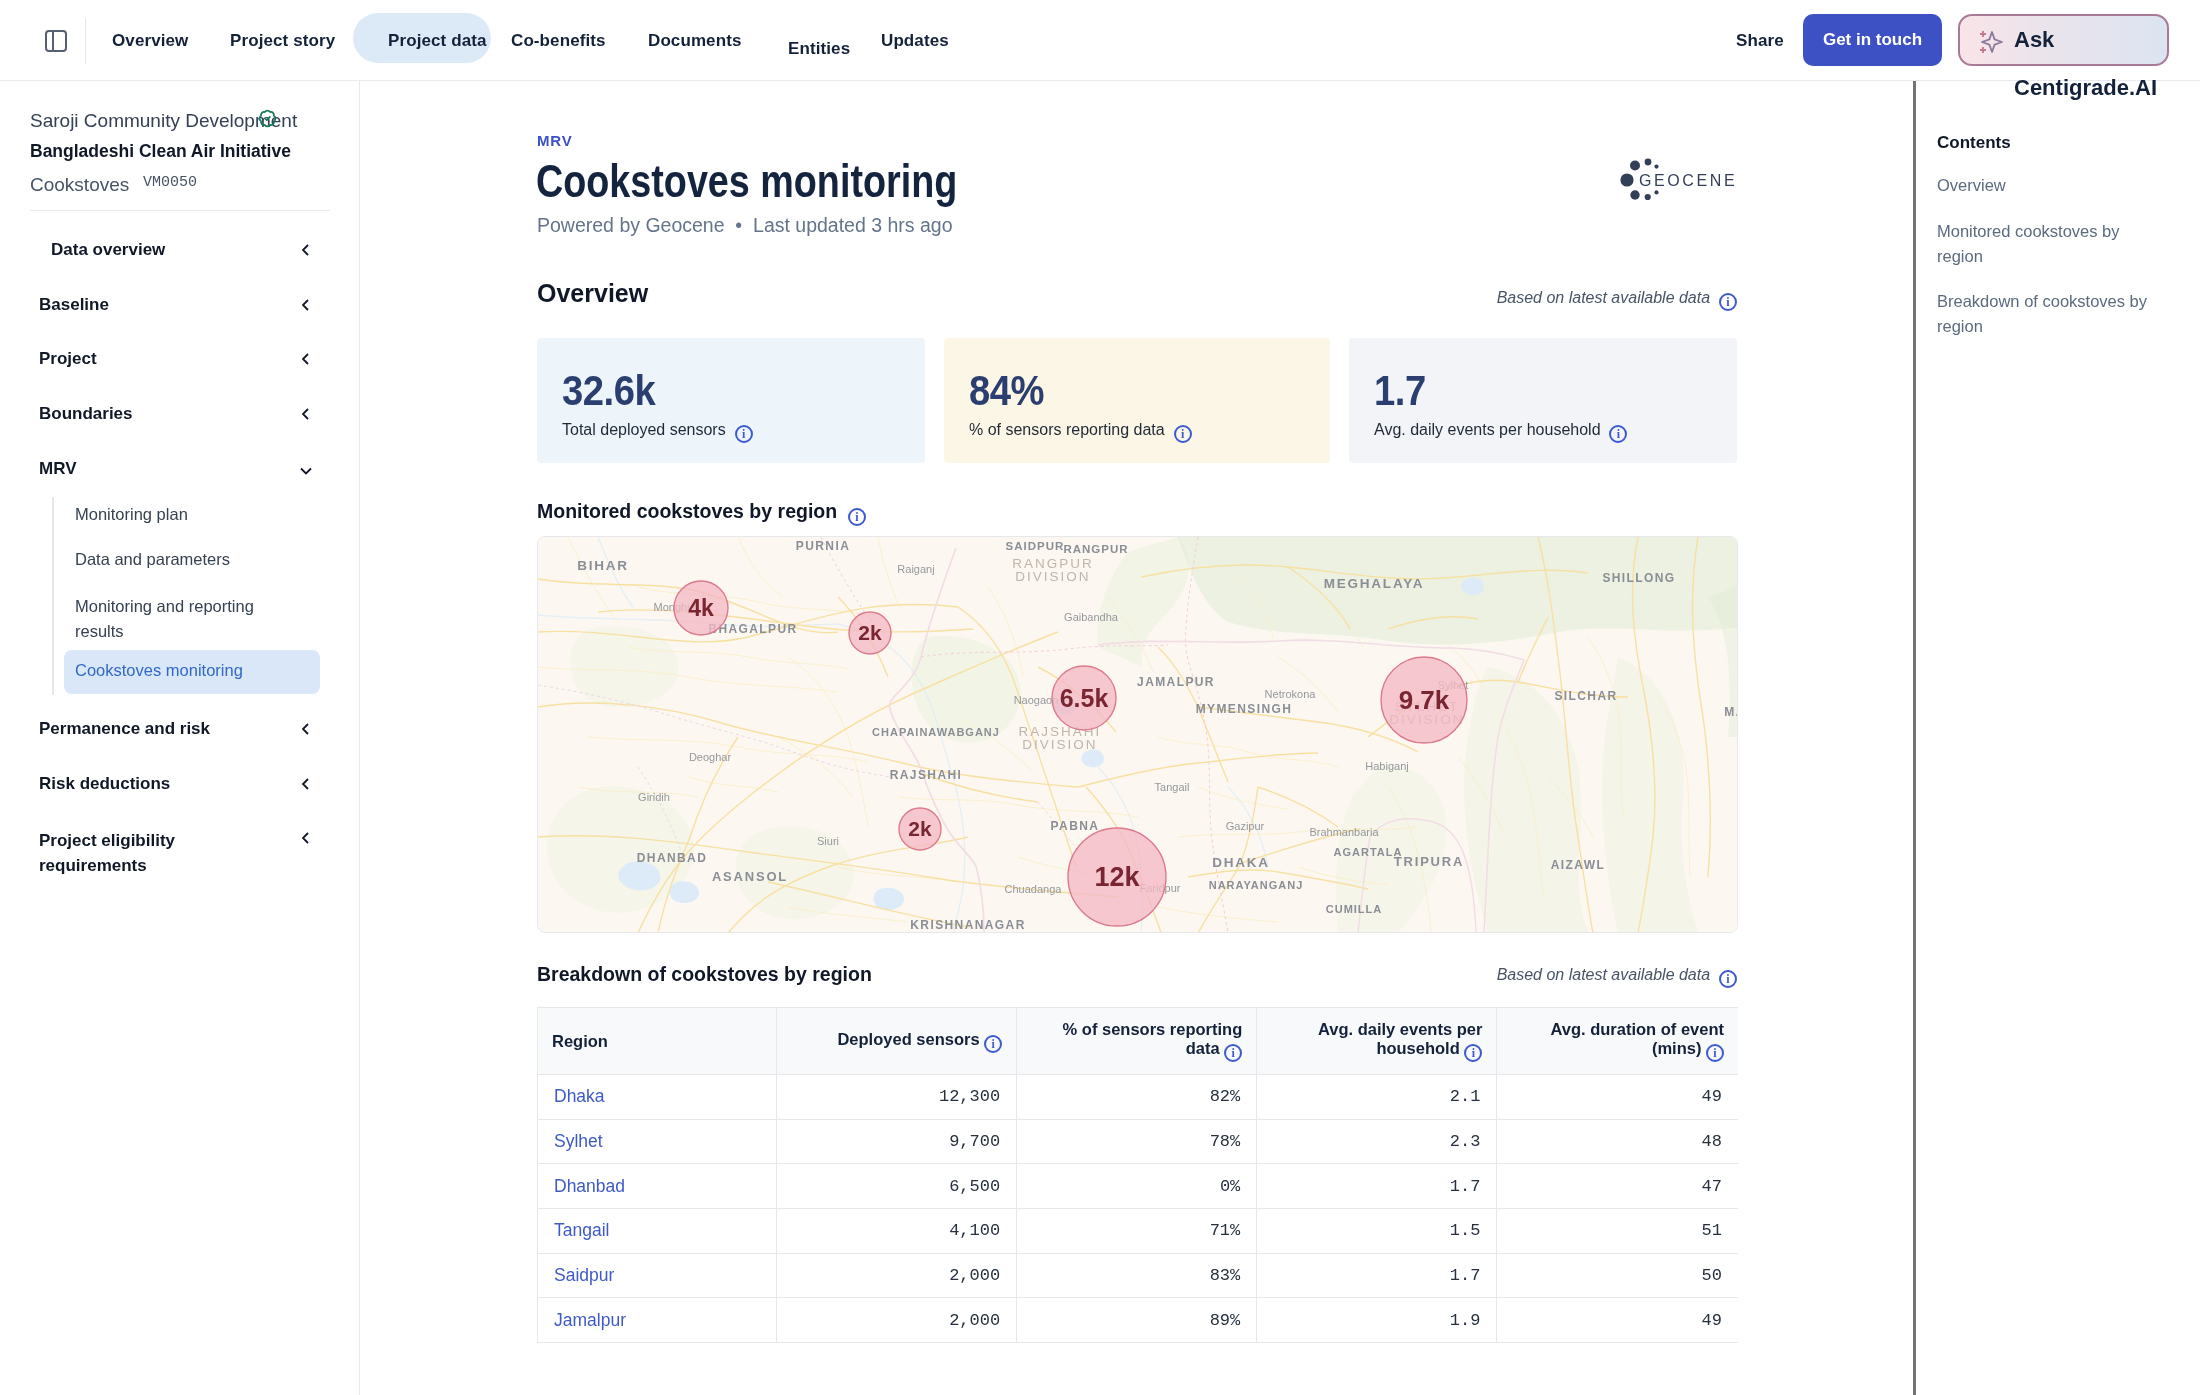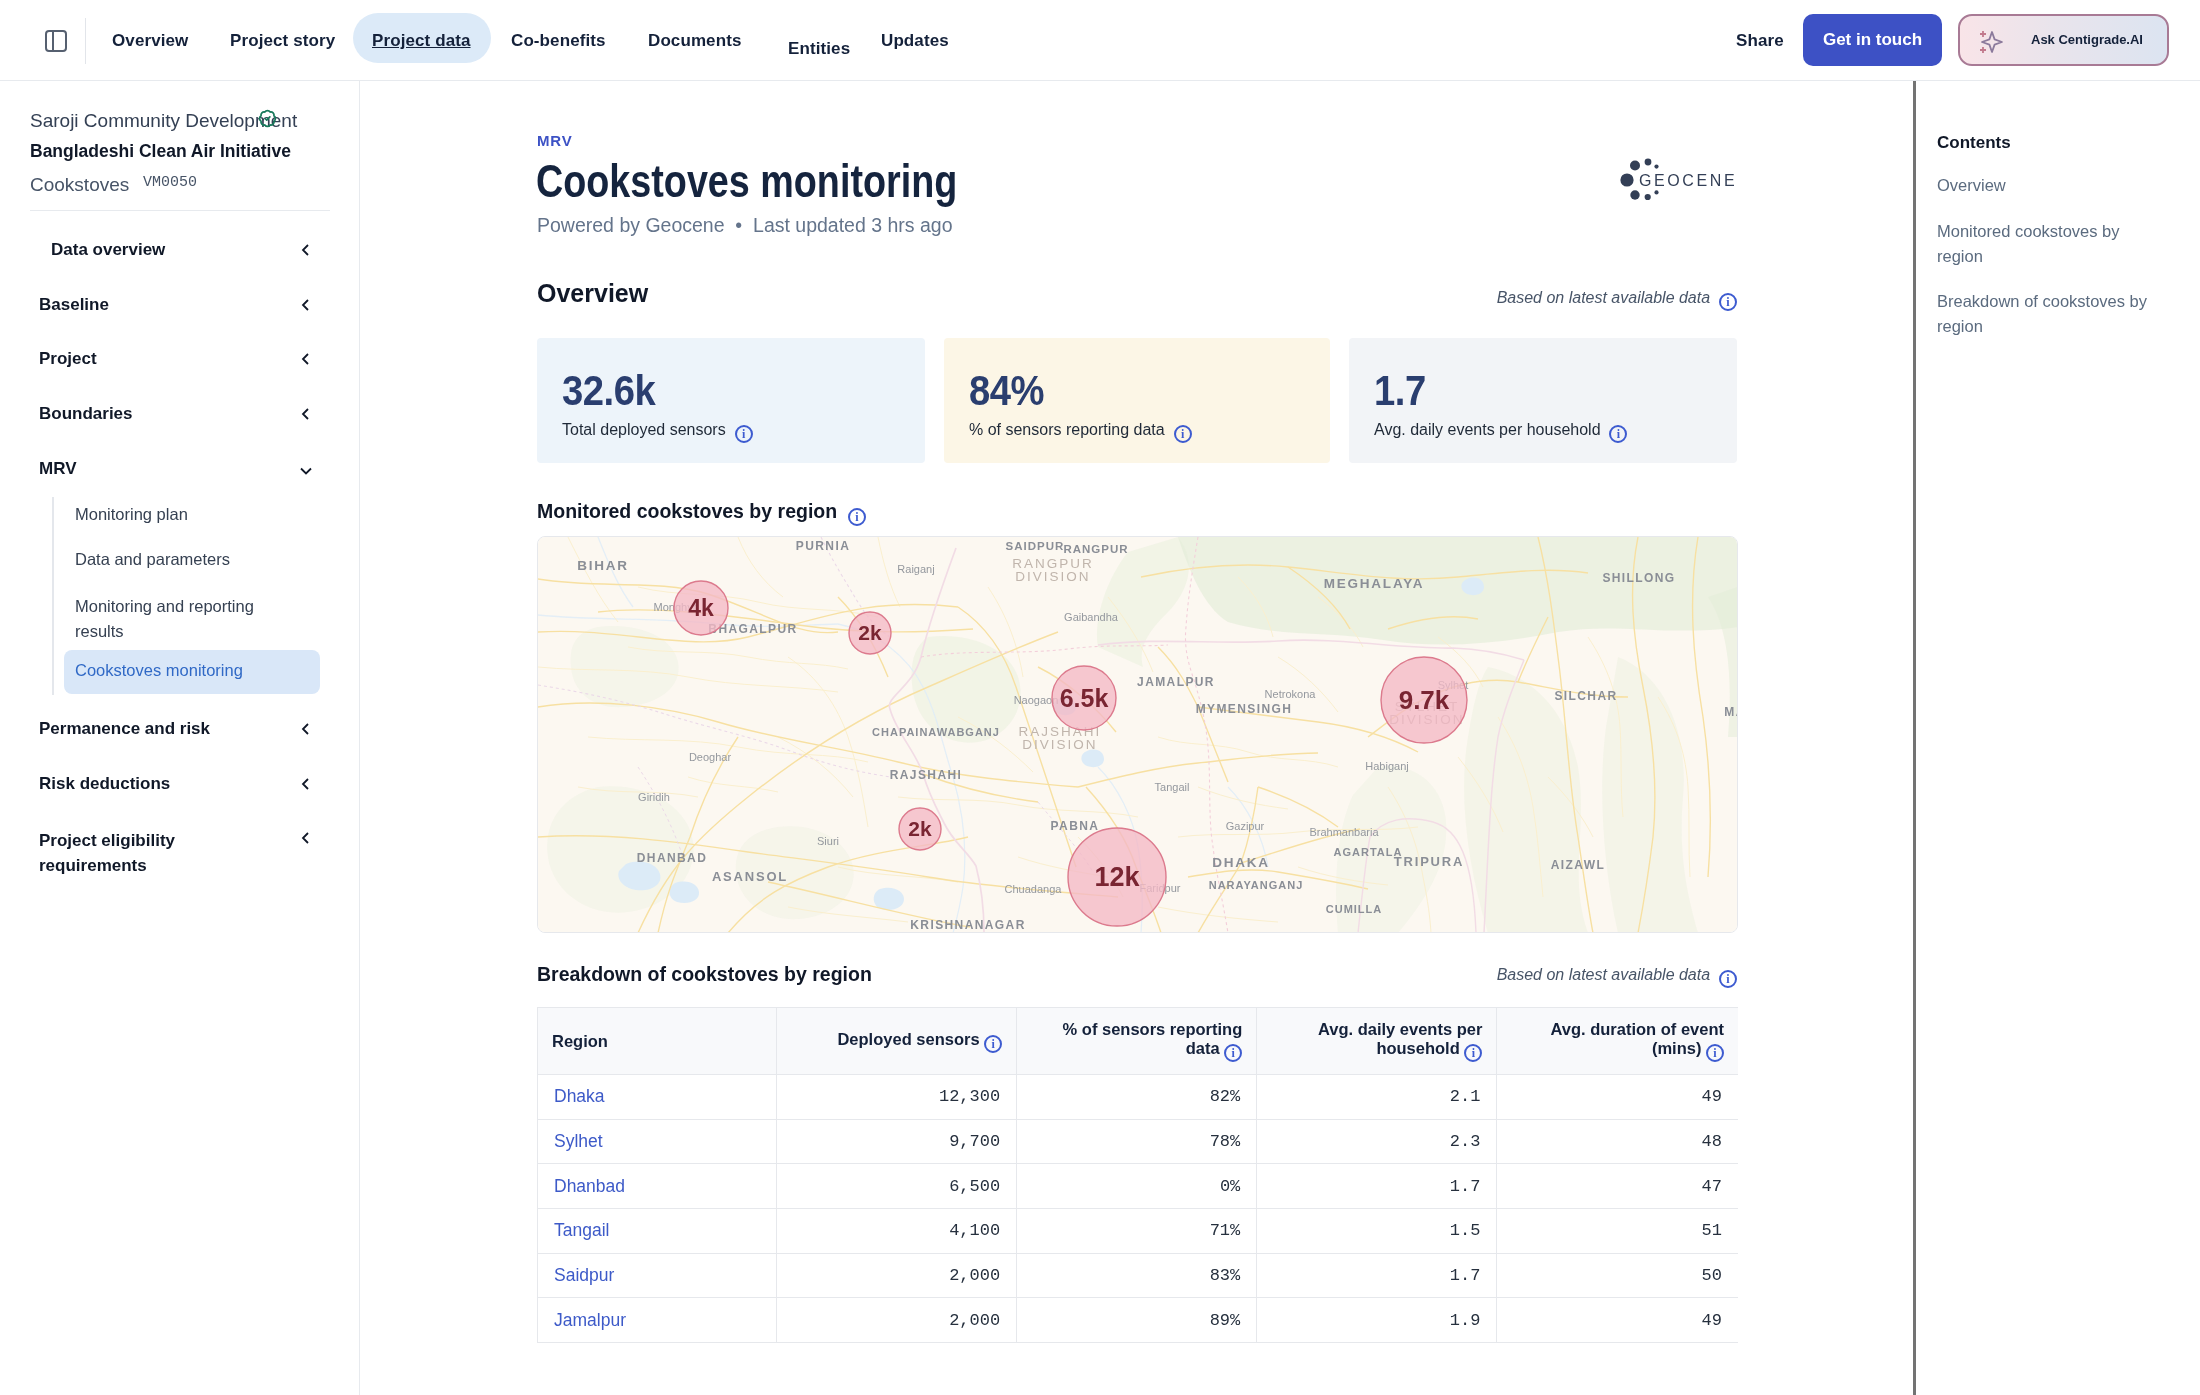--- a/index.html
+++ b/index.html
@@ -7,21 +7,21 @@
 .abs { position:absolute; }
 #page { position:relative; width:2200px; height:1395px; background:#fff; }
 
 
 #header { position:absolute; left:0; top:0; width:2200px; height:81px; background:#fff; border-bottom:1px solid #E7EAEE; z-index:5; }
 .hdiv { position:absolute; left:85px; top:18px; width:1px; height:46px; background:#E2E5EA; }
 .nav-item { position:absolute; top:0; height:81px; line-height:81px; font-size:17px; font-weight:bold; color:#14213A; letter-spacing:0.1px; }
 #pill-pd { position:absolute; left:353px; top:13px; width:138px; height:50px; background:#DCEAF8; border-radius:25px; }
 #btn-git { position:absolute; left:1803px; top:14px; width:139px; height:52px; background:#3D51C5; border-radius:10px; color:#fff; font-size:17px; font-weight:bold; text-align:center; line-height:52px; }
 #btn-ask { position:absolute; left:1958px; top:14px; width:211px; height:52px; border-radius:14px; border:2px solid #A87A95; background:linear-gradient(90deg,#F9E4E8 0%, #E9E4EC 45%, #DCE4F1 100%); }
-#btn-ask span { position:absolute; left:71px; top:0; height:48px; line-height:48px; font-size:13px; font-weight:bold; color:#14213A; }
+#btn-ask span { position:absolute; left:54px; top:0; height:48px; line-height:48px; font-size:22px; font-weight:bold; color:#14213A; }
 
 
 #lsb { position:absolute; left:0; top:81px; width:360px; height:1314px; background:#fff; border-right:1px solid #E7EAEE; }
 .lsb-small { font-size:19px; color:#344054; }
 .nav-sec { position:absolute; left:39px; font-size:17px; font-weight:bold; color:#101828; }
 .chev { position:absolute; left:298px; width:16px; height:16px; }
 .subitem { position:absolute; left:75px; font-size:16.5px; color:#364152; }
 #subline { position:absolute; left:52px; top:416px; width:2px; height:198px; background:#E4E7EC; }
 #selpill { position:absolute; left:64px; top:569px; width:256px; height:44px; background:#D9E7F8; border-radius:8px; }
 
@@ -54,21 +54,21 @@
 
   <div id="header">
     <svg class="abs" style="left:45px; top:30px;" width="22" height="22" viewBox="0 0 22 22" fill="none" stroke="#566070" stroke-width="2">
         <rect x="1" y="1" width="20" height="20" rx="3"></rect>
         <line x1="8" y1="1" x2="8" y2="21"></line>
       </svg>
     <div class="hdiv"></div>
     <div id="pill-pd"></div>
     <div class="nav-item" style="left:112px;">Overview</div>
     <div class="nav-item" style="left:230px;">Project story</div>
-    <div class="nav-item" style="left:372px;text-decoration:underline;">Project data</div>
+    <div class="nav-item" style="left:388px;">Project data</div>
     <div class="nav-item" style="left:511px;">Co-benefits</div>
     <div class="nav-item" style="left:648px;">Documents</div>
     <div class="nav-item" style="left:788px;margin-top:8px;">Entities</div>
     <div class="nav-item" style="left:881px;">Updates</div>
     <div class="nav-item" style="left:1721px;margin-left:15px;">Share</div>
     <div id="btn-git">Get in touch</div>
     <div id="btn-ask">
       <svg class="abs" style="left:16px; top:11px;" width="30" height="30" viewBox="0 0 30 30" fill="none">
         <path d="M16 5 L18.6 12.4 L26 15 L18.6 17.6 L16 25 L13.4 17.6 L6 15 L13.4 12.4 Z" stroke="#8C7A9C" stroke-width="1.8" stroke-linejoin="round"></path>
         <path d="M7 4 v6 M4 7 h6" stroke="#C2798D" stroke-width="1.8"></path>

